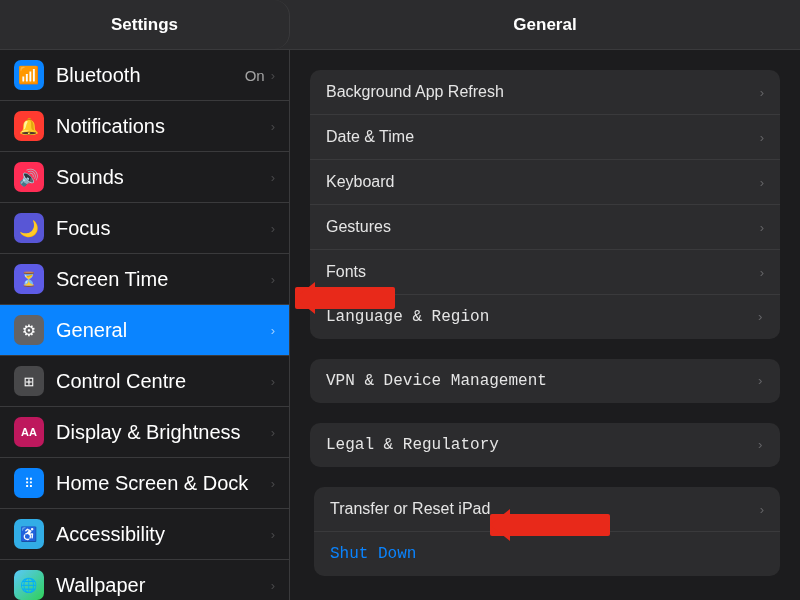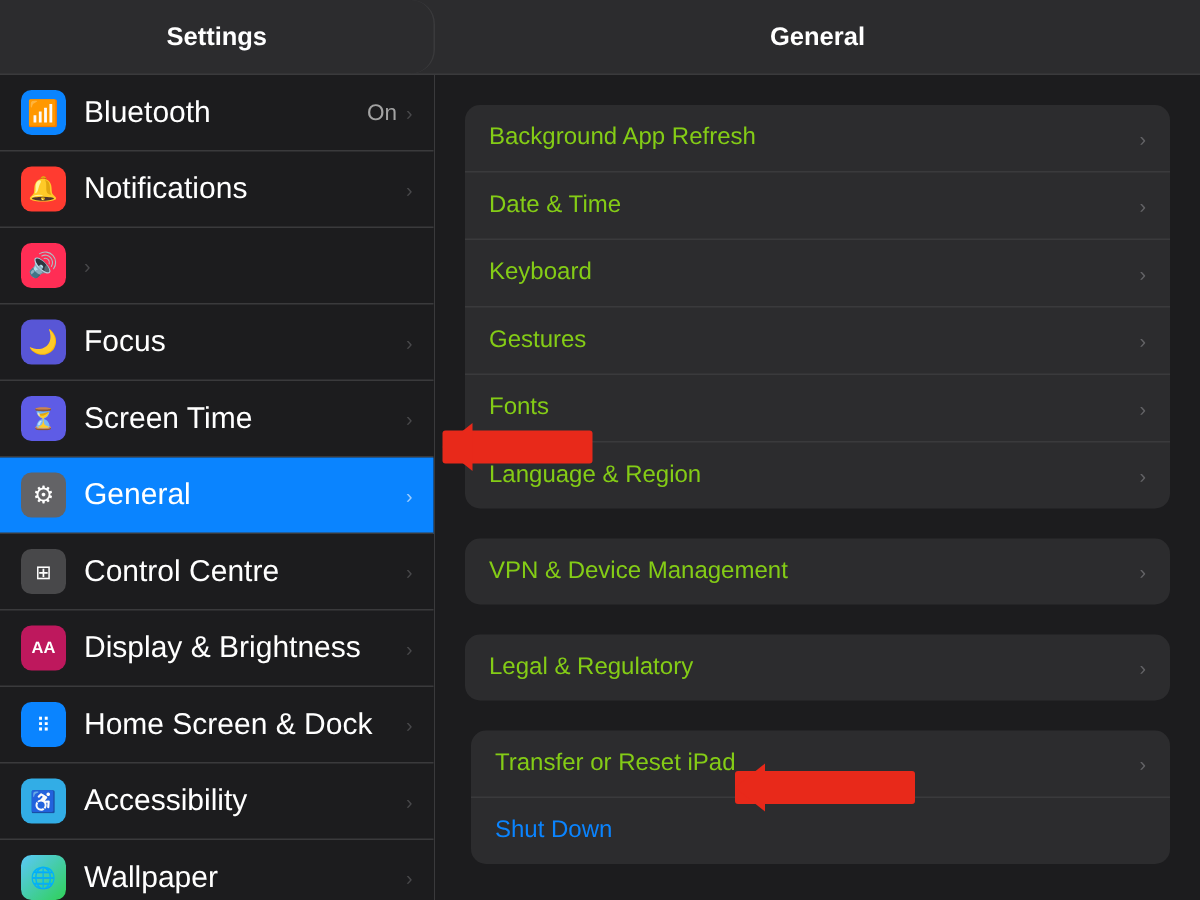--- a/index.html
+++ b/index.html
@@ -134,24 +134,25 @@
     .right-item {
       display: flex;
       align-items: center;
       padding: 13px 16px;
       min-height: 44px;
       border-bottom: 1px solid #3a3a3c;
       cursor: pointer;
     }
     .right-item:last-child {
       border-bottom: none;
+      font-family: Liberation Mono, monospace;
     }
     .right-item-label {
       font-size: 16px;
-      color: #84cc16;
+      color: #e5e5e5;
       flex: 1;
     }
     .right-item-label.blue {
       color: #0a84ff;
     }
     .right-chevron {
       font-size: 13px;
       color: #636366;
     }
 
@@ -199,20 +200,21 @@
         🔔
       </div>
       <span class="item-label">Notifications</span>
       <span class="chevron">›</span>
     </div>
 
     <div class="sidebar-item">
       <div class="item-icon icon-pink" style="color:white;">
         🔊
       </div>
+      <span class="item-label">Sounds</span>
       <span class="chevron">›</span>
     </div>
 
     <div class="sidebar-item">
       <div class="item-icon icon-indigo" style="color:white;">
         🌙
       </div>
       <span class="item-label">Focus</span>
       <span class="chevron">›</span>
     </div>

